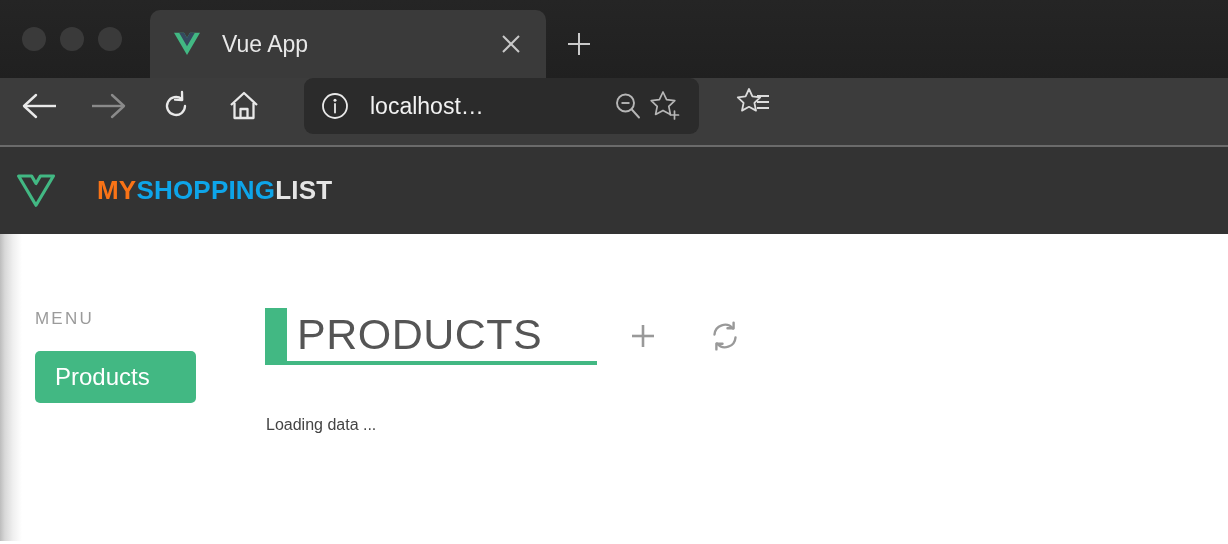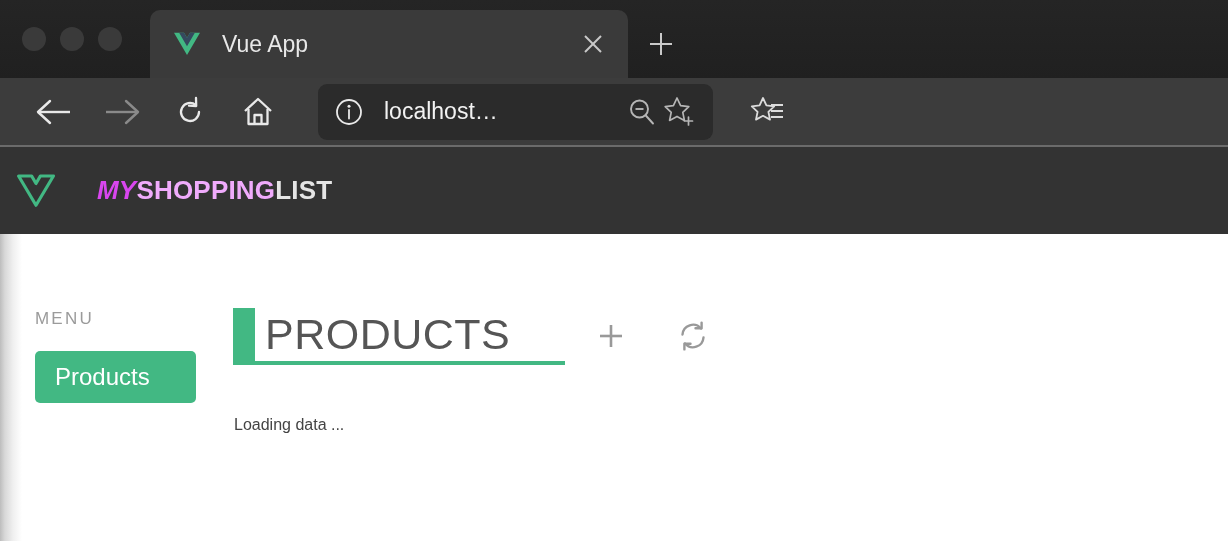--- a/index.html
+++ b/index.html
@@ -42,21 +42,21 @@
     box-sizing: border-box;
     gap: 14px;
   }
   .tl-dot {
     width: 24px;
     height: 24px;
     border-radius: 50%;
     background: #3a3a3a;
   }
   .tab {
-    width: 478px;
+    width: 396px;
     height: 68px;
     background: #3a3a3a;
     border-radius: 10px 10px 0 0;
     display: flex;
     align-items: center;
     box-sizing: border-box;
     padding: 0 18px 0 24px;
     position: relative;
   }
   .tab-favicon {
@@ -91,22 +91,22 @@
     justify-content: center;
     color: #c9c9c9;
   }
 
   
   .toolbar {
     height: 69px;
     flex: 0 0 69px;
     background: #3c3c3c;
     display: flex;
-    align-items: center;
-    padding-left: 26px;
+    align-items: flex-start;
+    padding-left: 12px;
     box-sizing: border-box;
     border-bottom: 2px solid #6b6b6b;
     position: relative;
   }
   .nav-btn {
     width: 56px;
     height: 56px;
     display: flex;
     align-items: center;
     justify-content: center;
@@ -172,29 +172,30 @@
     display: block;
     margin-left: 1px;
   }
   .brand {
     margin-left: 42px;
     font-size: 26px;
     font-weight: bold;
     letter-spacing: 0.2px;
     white-space: nowrap;
   }
-  .brand .b-my   { color: #d946ef; font-style: italic; }
-  .brand .b-shop { color: #f0abfc; }
+  .brand .b-my   { color: #f97316; }
+  .brand .b-shop { color: #0ea5e9; }
   .brand .b-list { color: #e5e5e5; }
 
   .body-area {
     position: relative;
     display: flex;
     height: 307px;
     background: #ffffff;
+    gap: 32px;
   }
   .left-shade {
     position: absolute;
     left: 0; top: 0; bottom: 0;
     width: 22px;
     background: linear-gradient(to right, #bdbdbd 0%, #d8d8d8 22%, #f0f0f0 60%, #ffffff 100%);
     pointer-events: none;
   }
 
   .sidebar {

